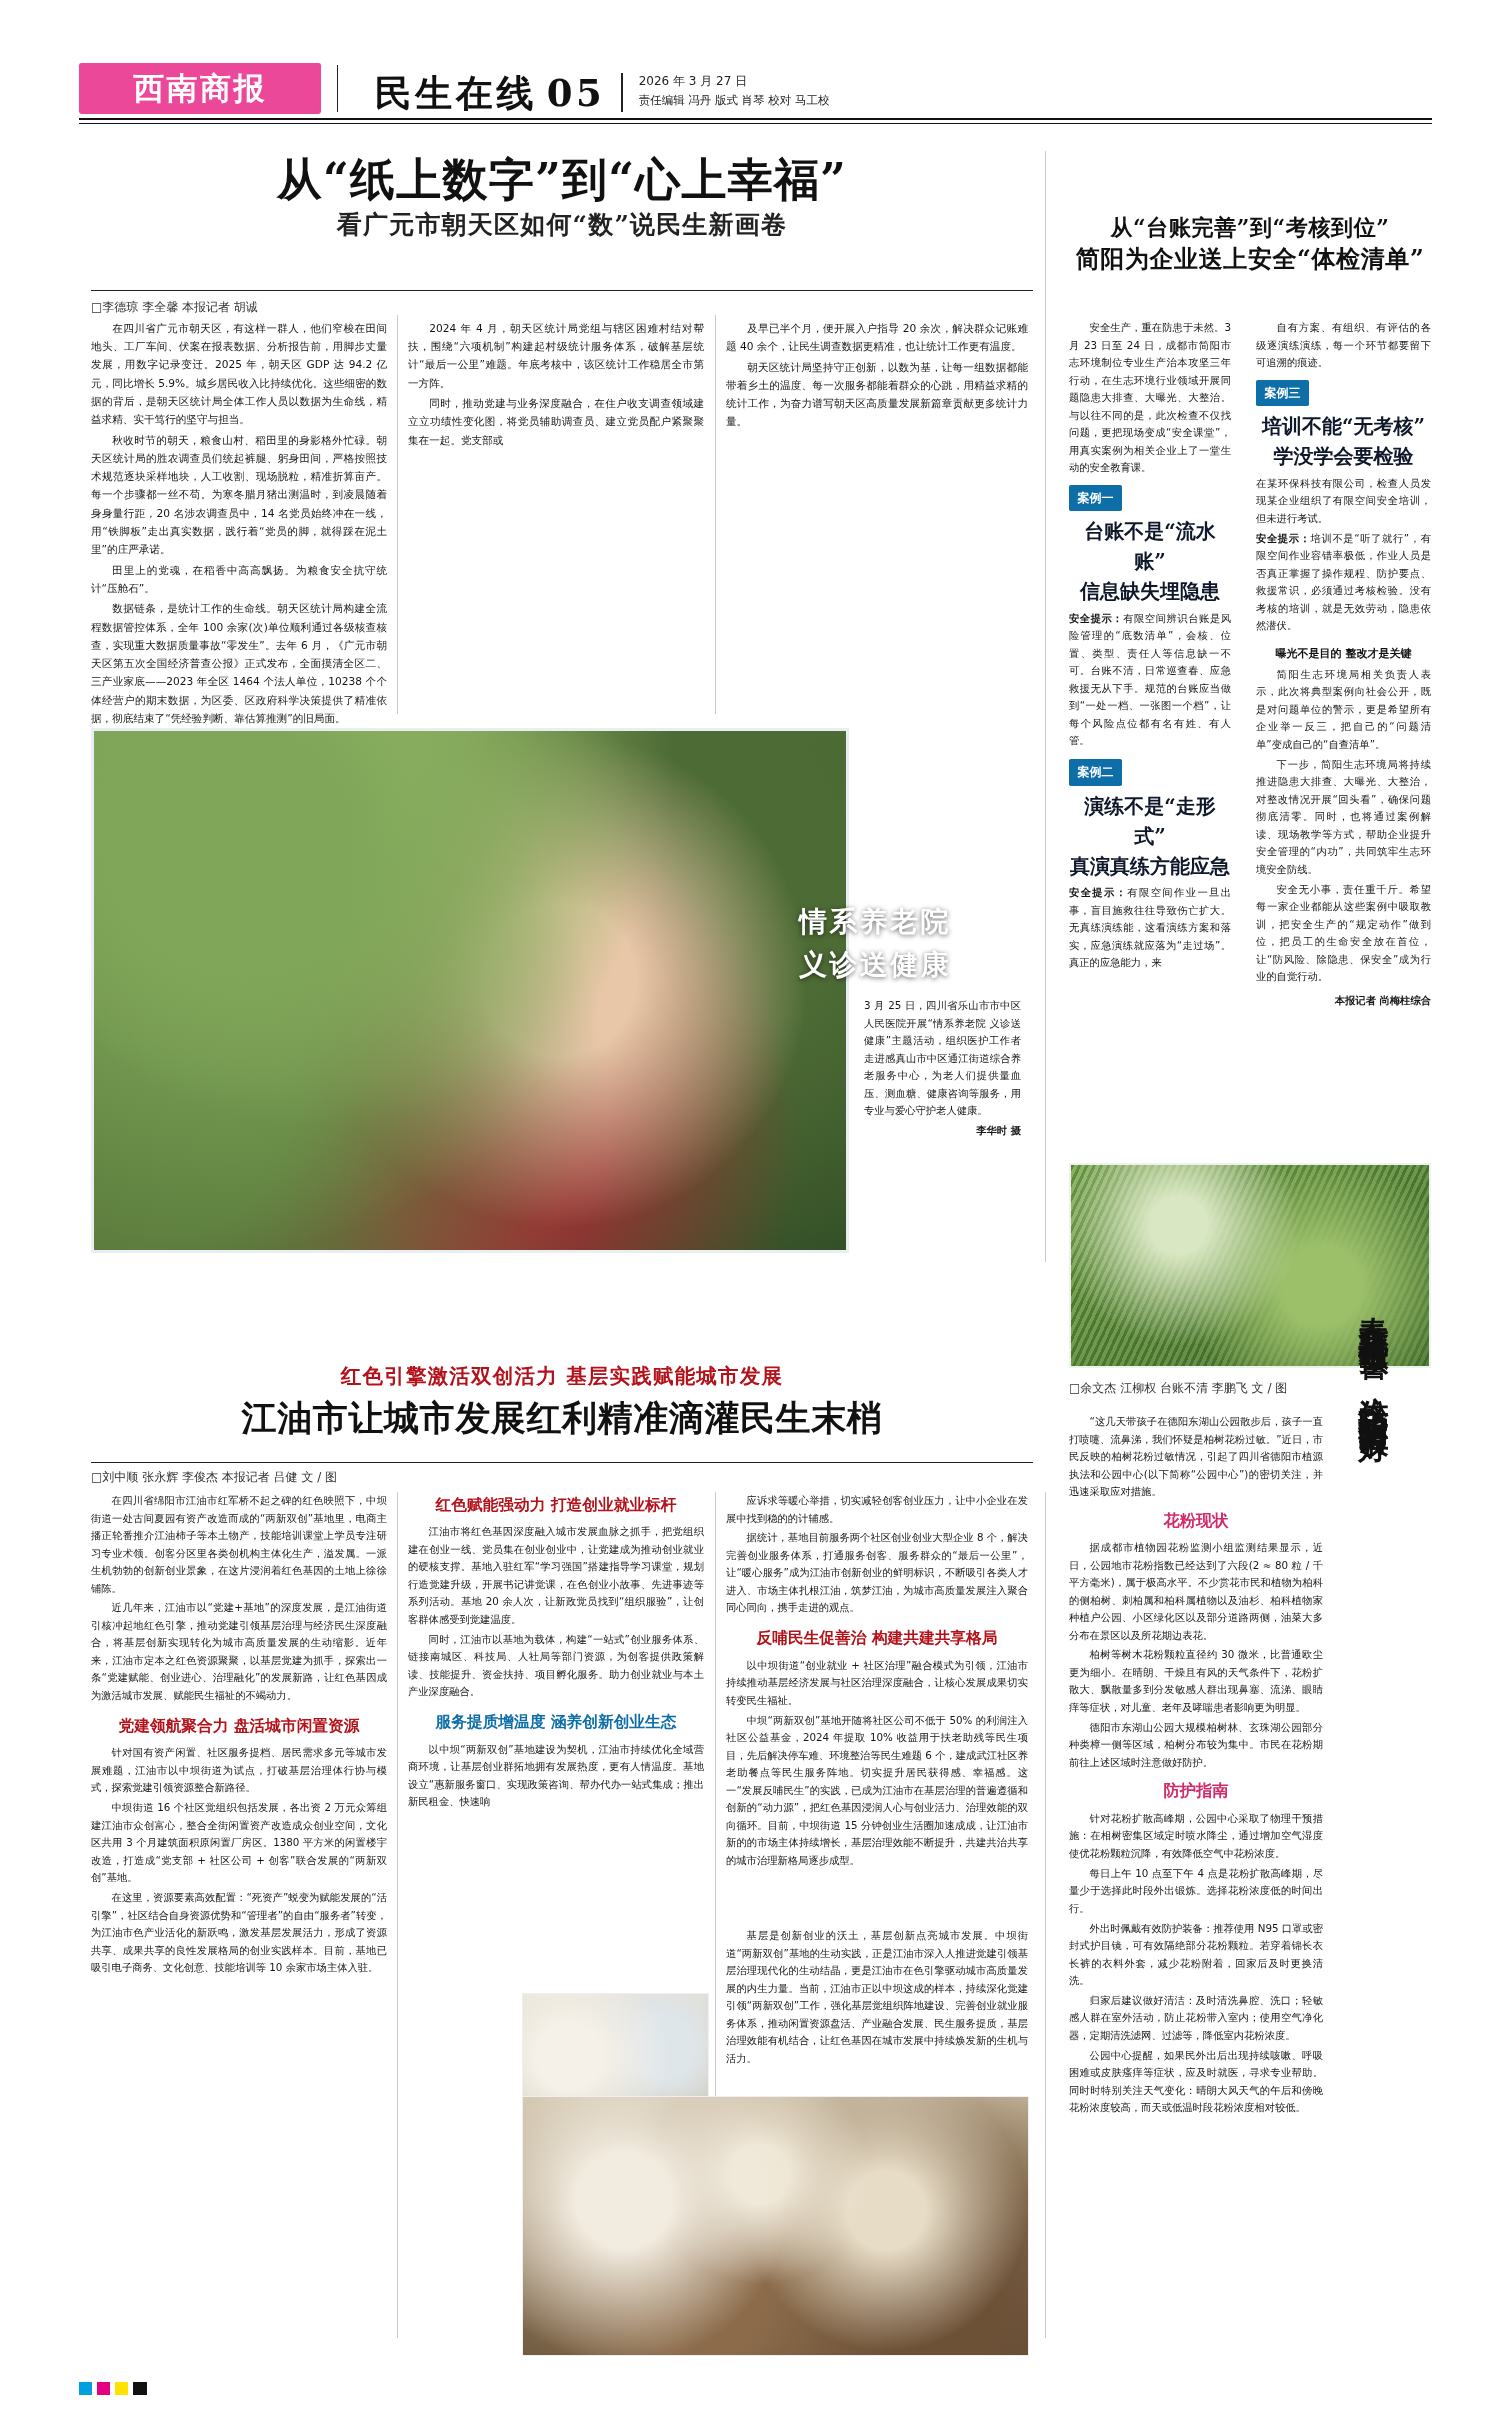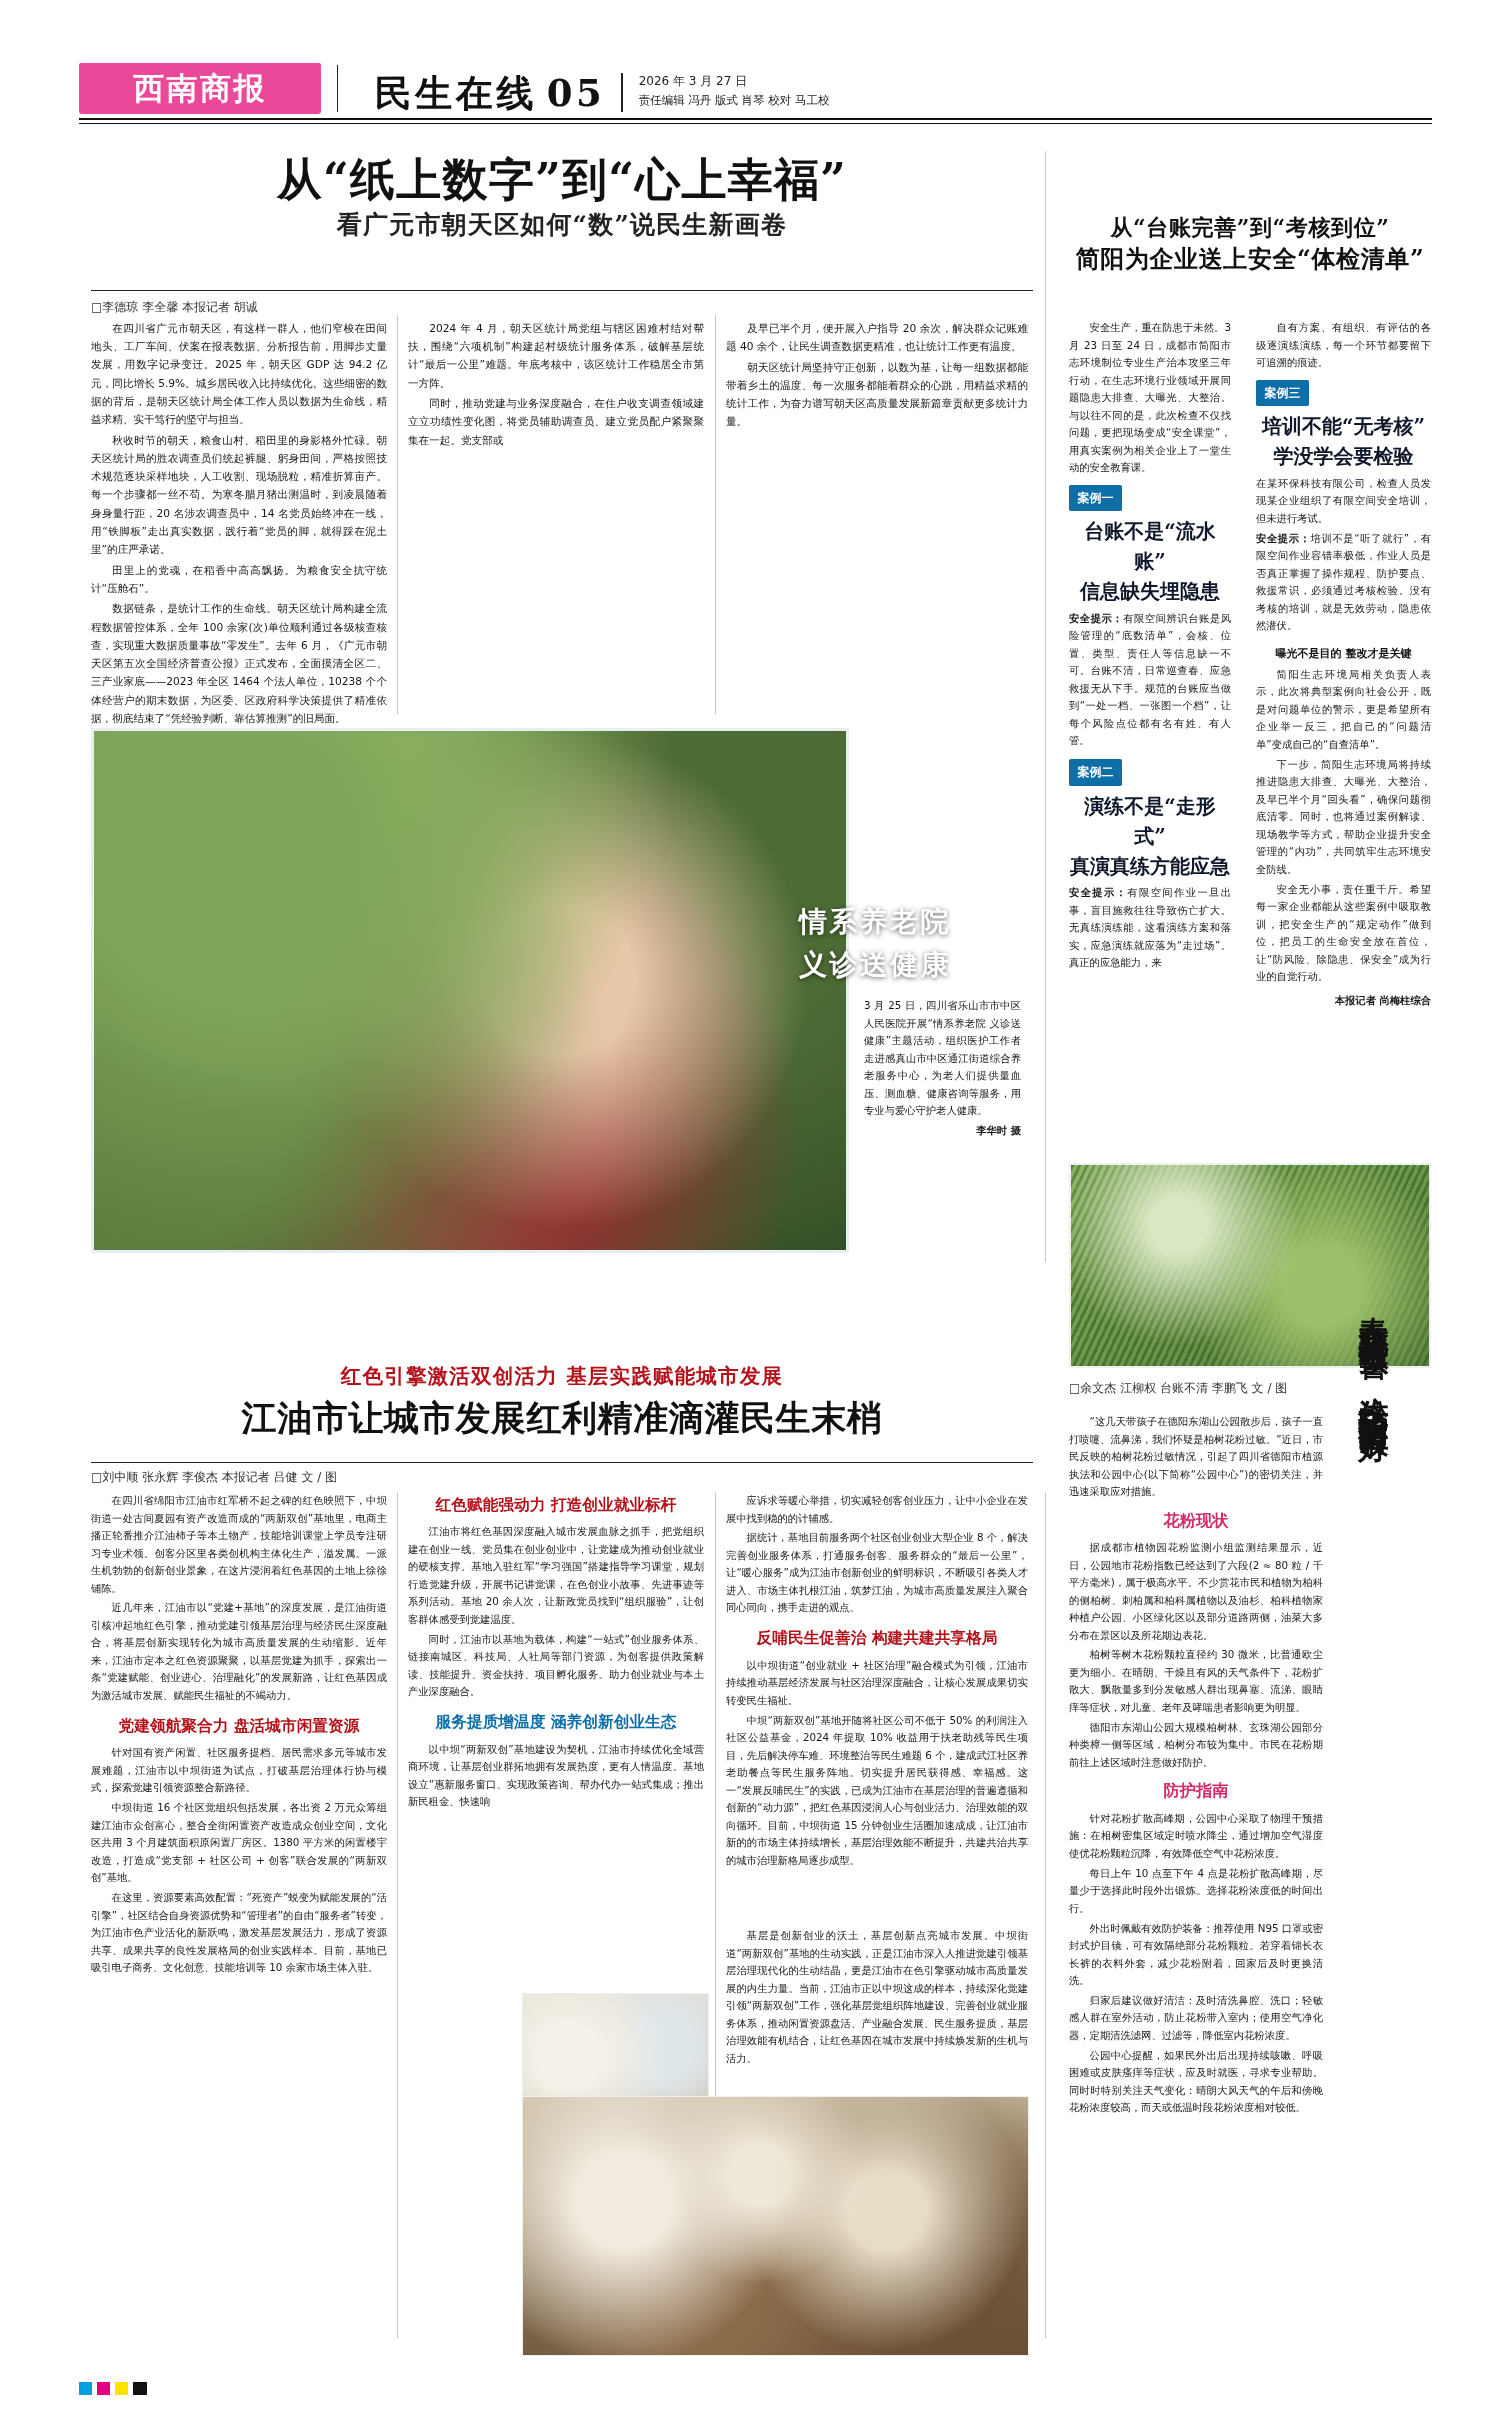--- a/index.html
+++ b/index.html
@@ -214,21 +214,21 @@
       <div class="case-head">
         <div>培训不能“无考核”</div>
         <div>学没学会要检验</div>
       </div>
       <p style="text-indent:0;">在某环保科技有限公司，检查人员发现某企业组织了有限空间安全培训，但未进行考试。</p>
       <p style="text-indent:0;"><span class="safe-lab">安全提示：</span><span>培训不是“听了就行”，有限空间作业容错率极低，作业人员是否真正掌握了操作规程、防护要点、救援常识，必须通过考核检验。没有考核的培训，就是无效劳动，隐患依然潜伏。</span></p>
     </div>
 
     <div class="case-head" style="color:#111; font-size:11px; margin-top:11px;">曝光不是目的 整改才是关键</div>
     <p>简阳生志环境局相关负责人表示，此次将典型案例向社会公开，既是对问题单位的警示，更是希望所有企业举一反三，把自己的“问题清单”变成自己的“自查清单”。</p>
-    <p>下一步，简阳生志环境局将持续推进隐患大排查、大曝光、大整治，及早已半个月“回头看”，确保问题彻底清零。同时，也将通过案例解读、现场教学等方式，帮助企业提升安全管理的“内功”，共同筑牢生志环境安全防线。</p>
+    <p>下一步，简阳生志环境局将持续推进隐患大排查、大曝光、大整治，对整改情况开展“回头看”，确保问题彻底清零。同时，也将通过案例解读、现场教学等方式，帮助企业提升安全管理的“内功”，共同筑牢生志环境安全防线。</p>
     <p>安全无小事，责任重千斤。希望每一家企业都能从这些案例中吸取教训，把安全生产的“规定动作”做到位，把员工的生命安全放在首位，让“防风险、除隐患、保安全”成为行业的自觉行动。</p>
     <p style="text-indent:0; text-align:right; font-weight:bold; margin-top:6px;">本报记者 尚梅柱综合</p>
   </div>
 
   <div class="photo ph-pine" style="left:1069px; top:1163px; width:362px; height:205px; border:2.4px solid #eef2ee;"></div>
   <div class="byline" style="left:1069px; top:1380px; width:362px;">□余文杰 江柳权 台账不清 李鹏飞 文 / 图</div>
 
   <div class="vert-h" style="left:1353px; top:1293px; height:423px;">春季花粉过敏预警 这份防护指南请收好</div>
 
   <div class="col sml" style="left:1069px; top:1413px; width:254px;">

